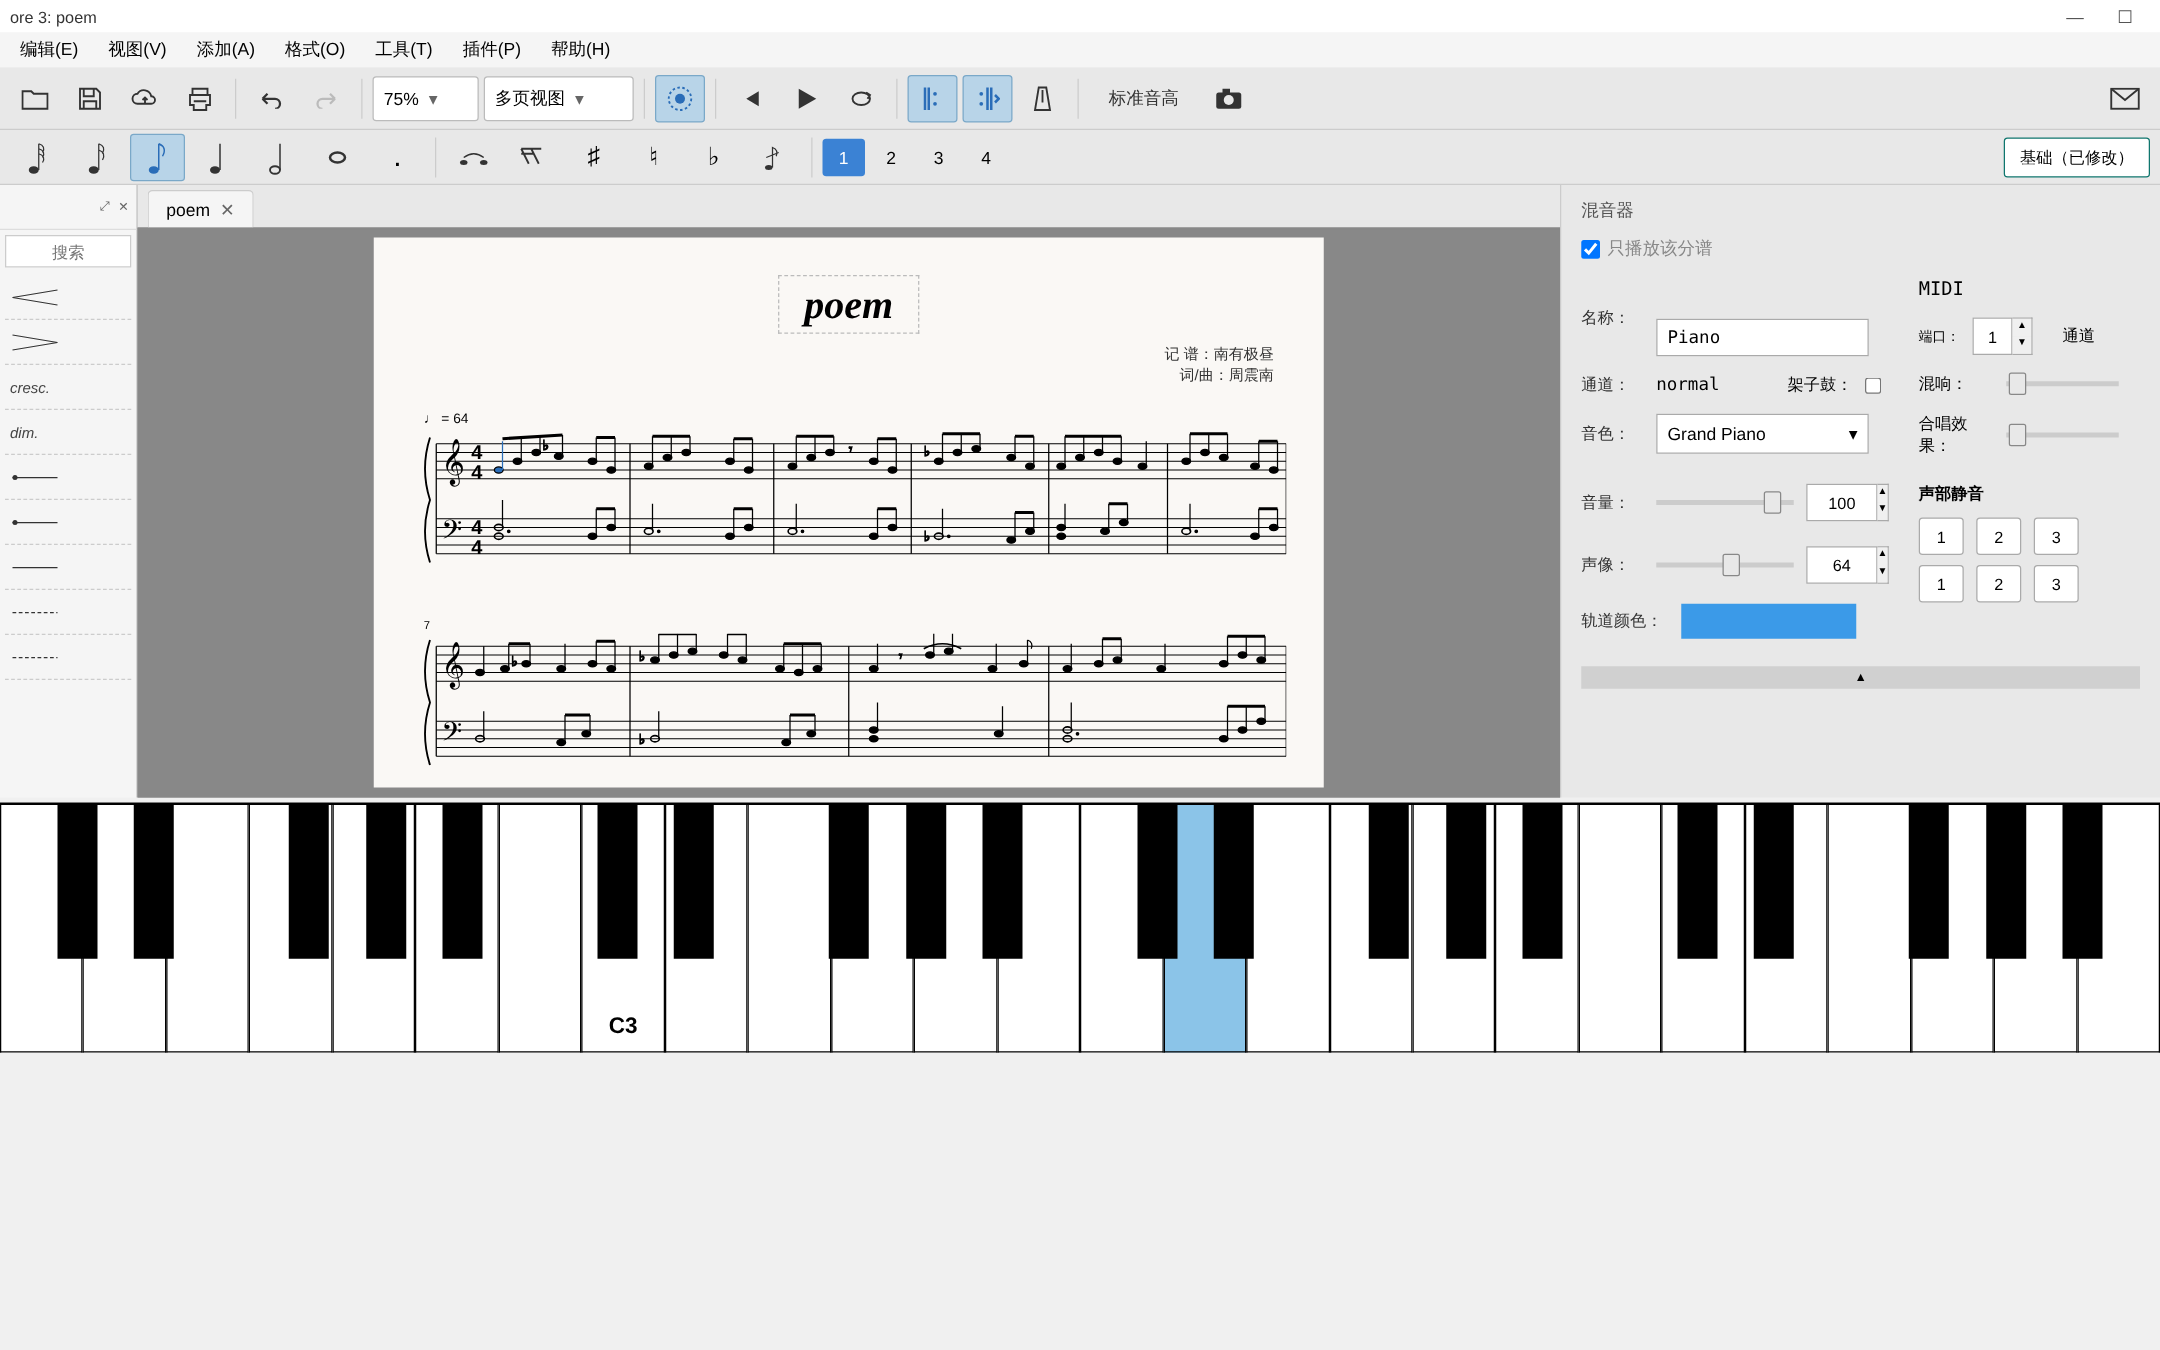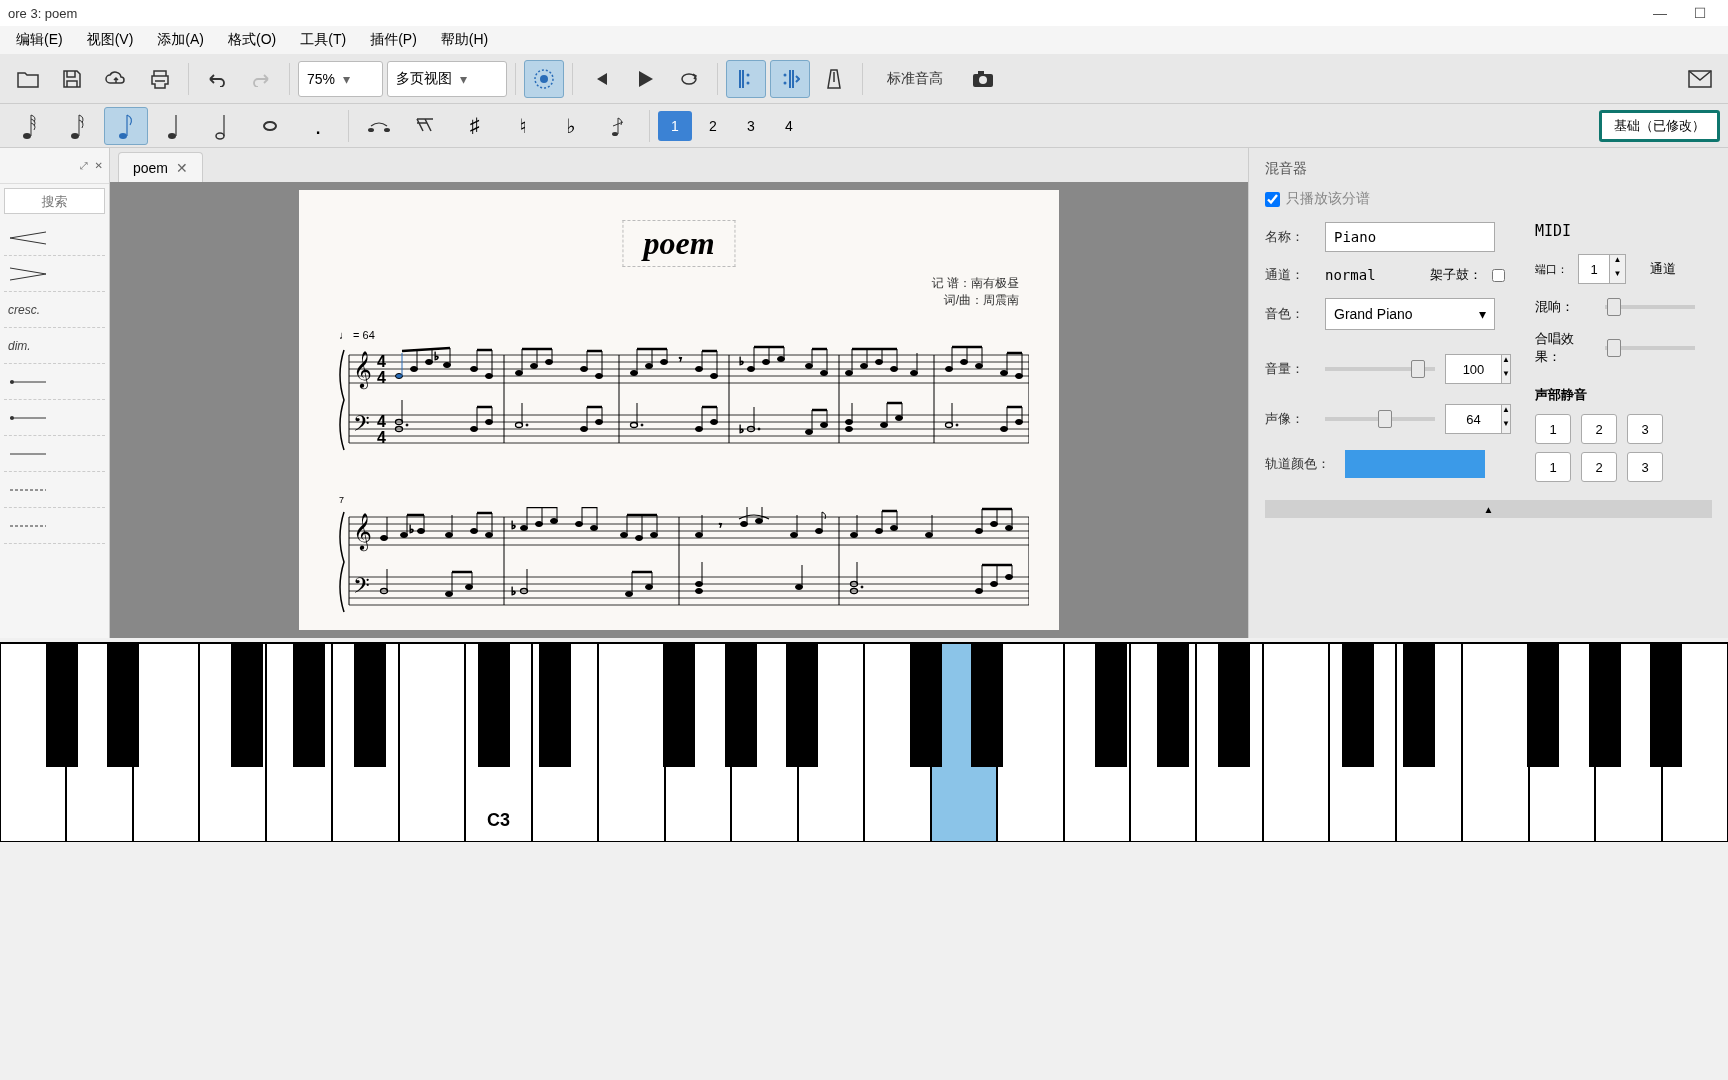--- a/index.html
+++ b/index.html
@@ -24,21 +24,21 @@
 .zoom-sel { width: 85px; }
 .view-sel { width: 120px; }
 .std-pitch { font-size: 14px; color: #333; padding: 0 16px; }
 
 
 .toolbar2 { height: 44px; background: #e8e8e8; display: flex; align-items: center; padding: 0 8px; gap: 4px; border-bottom: 1px solid #ccc; }
 .note-btn { width: 44px; height: 38px; display: flex; align-items: center; justify-content: center; cursor: pointer; border-radius: 3px; font-size: 20px; }
 .note-btn.active { background: #b8d4e8; border: 1px solid #7aa8c8; }
 .voice-btn { width: 34px; height: 30px; display: flex; align-items: center; justify-content: center; cursor: pointer; font-size: 14px; border-radius: 3px; }
 .voice-btn.active { background: #3b82d4; color: #fff; }
-.layout-btn { height: 32px; padding: 0 12px; background: #fff; border: 3px solid #0f766e; border-radius: 3px; display: flex; align-items: center; font-size: 13px; cursor: pointer; }
+.layout-btn { height: 32px; padding: 0 12px; background: #fff; border: 1px solid #0f766e; border-radius: 3px; display: flex; align-items: center; font-size: 13px; cursor: pointer; }
 
 
 .content { display: flex; height: 490px; }
 
 
 .palette { width: 110px; background: #f5f5f5; border-right: 1px solid #ccc; display: flex; flex-direction: column; }
 .palette-header { height: 36px; display: flex; align-items: center; justify-content: space-between; padding: 0 6px; border-bottom: 1px solid #ddd; }
 .palette-header .ctrls { display: flex; gap: 2px; font-size: 10px; color: #666; }
 .search-box { height: 32px; padding: 4px; }
 .search-box input { width: 100%; height: 26px; border: 1px solid #ccc; padding: 0 6px; font-size: 13px; text-align: center; }
@@ -56,21 +56,21 @@
 .score-title { text-align: center; font-family: Georgia, serif; font-style: italic; font-size: 32px; font-weight: bold; margin-bottom: 8px; border: 1px dashed #bbb; padding: 4px 20px; display: inline-block; position: relative; left: 50%; transform: translateX(-50%); }
 .score-credits { text-align: right; font-size: 12px; color: #333; margin-bottom: 20px; }
 .tempo { font-size: 11px; margin-bottom: 4px; }
 .staff-system { position: relative; margin-bottom: 40px; }
 
 
 .mixer { width: 480px; background: #e8e8e8; border-left: 1px solid #ccc; padding: 12px 16px; font-size: 14px; }
 .mixer-title { font-size: 14px; color: #555; margin-bottom: 12px; }
 .mixer-row { display: flex; align-items: center; margin-bottom: 14px; gap: 10px; }
 .mixer-label { width: 50px; font-size: 13px; color: #333; }
-.mixer-input { height: 30px; border: 1px solid #aaa; background: #fff; padding: 0 8px; font-family: monospace; font-size: 14px; }
+.mixer-input { height: 30px; border: 1px solid #aaa; background: #fff; padding: 0 8px; font-family: monospace; font-size: 14px; margin-top: 33px; }
 .mixer-input.name { width: 170px; }
 .mixer-select { height: 32px; width: 170px; border: 1px solid #aaa; background: #fff; padding: 0 8px; display: flex; align-items: center; justify-content: space-between; font-family: monospace; font-size: 14px; cursor: pointer; }
 .mixer-slider { width: 110px; height: 4px; background: #ccc; position: relative; cursor: pointer; }
 .mixer-slider .thumb { width: 14px; height: 18px; background: #e8e8e8; border: 1px solid #888; border-radius: 2px; position: absolute; top: -7px; }
 .mixer-spin { width: 60px; height: 30px; display: flex; }
 .mixer-spin input { width: 57px; border: 1px solid #aaa; text-align: center; font-size: 13px; }
 .mixer-spin .arrows { width: 16px; display: flex; flex-direction: column; border: 1px solid #aaa; border-left: none; }
 .mixer-spin .arrows span { flex: 1; text-align: center; font-size: 8px; cursor: pointer; background: #f0f0f0; }
 .mixer-cols { display: flex; gap: 30px; }
 .mixer-col1 { flex: 1; }

